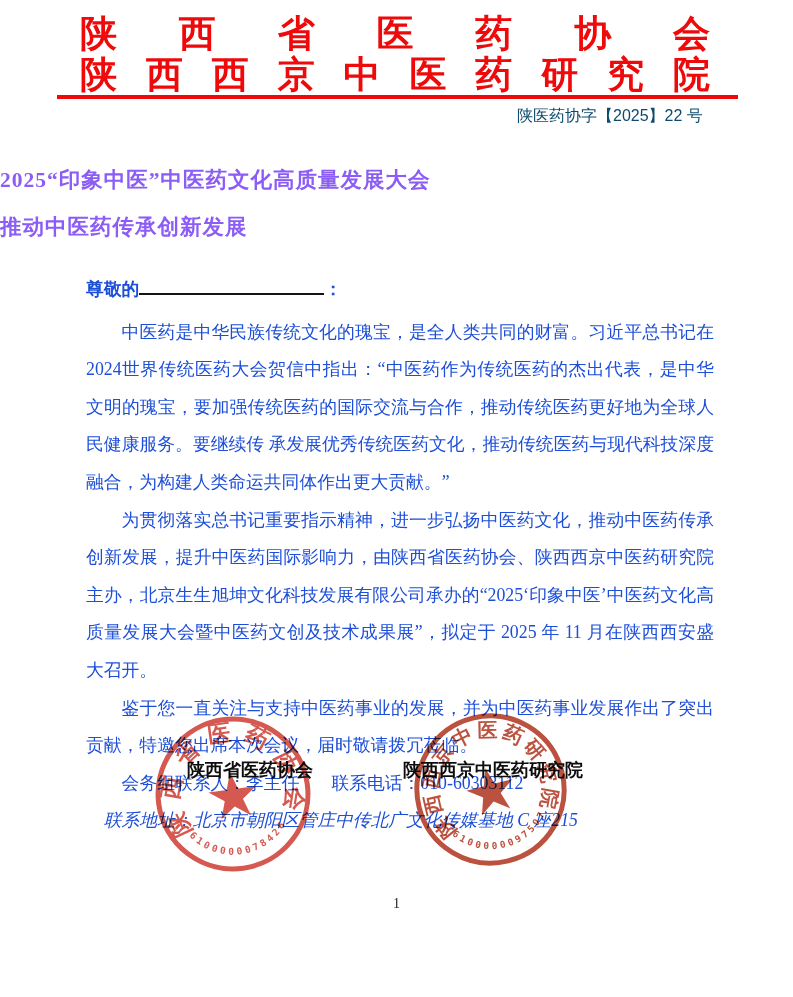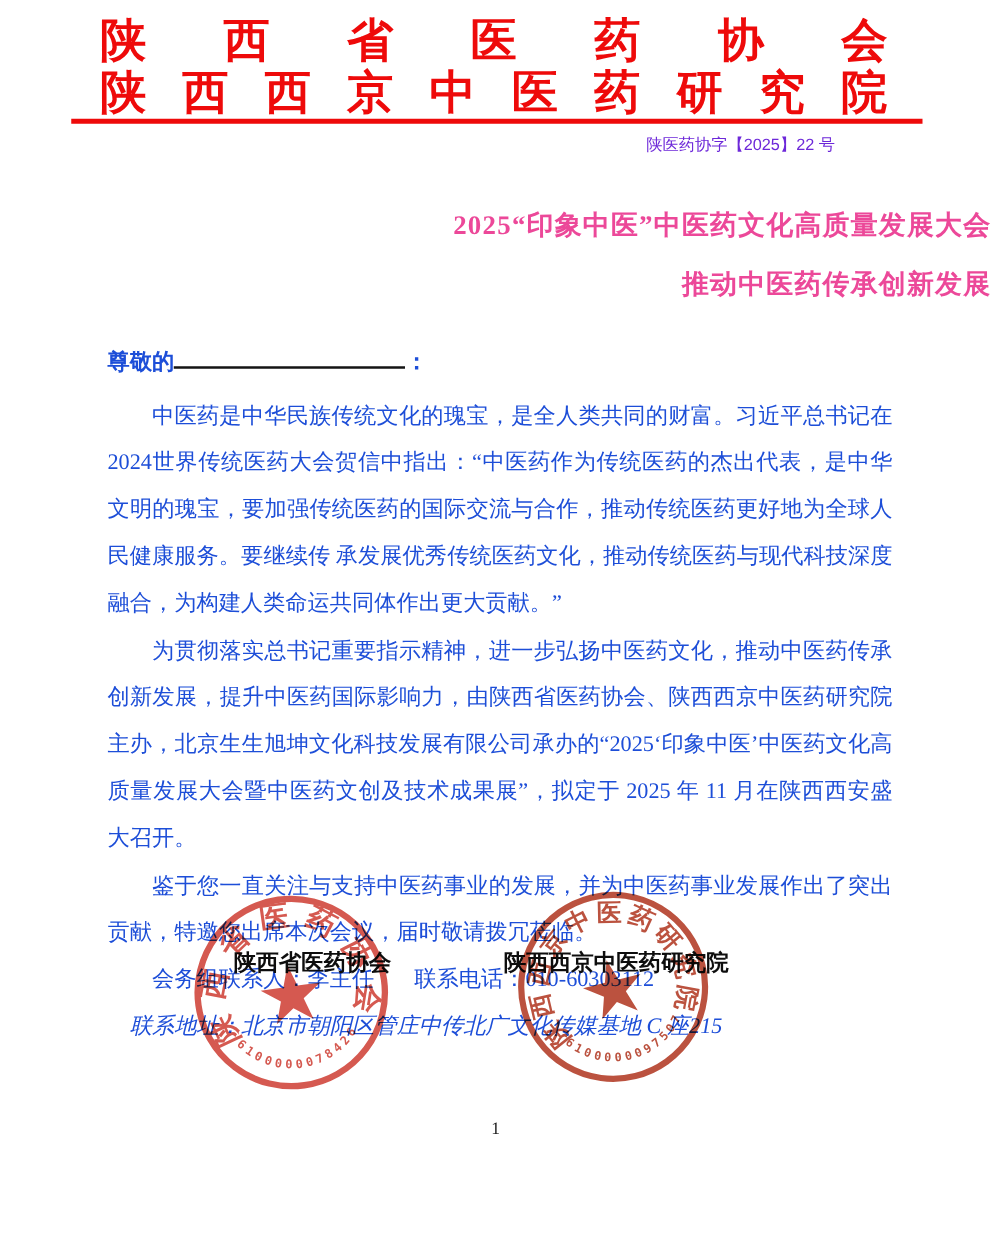--- a/index.html
+++ b/index.html
@@ -26,29 +26,29 @@
     color:var(--red);font-weight:bold;
     font-size:37px;line-height:41px;
     font-family:"Liberation Serif","DejaVu Serif",serif;
     white-space:nowrap;
   }
   .red-rule{position:absolute;left:57px;width:681px;top:95px;height:4px;background:var(--red);}
   
   .doc-numbers{
     position:absolute;left:517px;top:104px;
     font-family:"Liberation Sans","DejaVu Sans",sans-serif;
-    font-size:13px;line-height:23.5px;color:#6d28d9;
+    font-size:16px;line-height:23.5px;color:#0c4a6e;
     white-space:nowrap;
   }
   
   .doc-title{
     position:absolute;left:0;right:0;top:157px;
-    text-align:right;font-weight:bold;
+    text-align:left;font-weight:bold;
     font-size:21.5px;line-height:47px;letter-spacing:1px;
-    color:#ec4899;
+    color:#8b5cf6;
   }
   
   .letter-body{
     position:absolute;left:86px;width:628px;top:271px;
     font-size:17.8px;line-height:37.6px;color:#1d4ed8;
     text-align:justify;
   }
   .salutation{font-weight:bold;margin-bottom:5px;white-space:nowrap;}
   .salutation .blank{
     display:inline-block;width:185px;height:1em;

